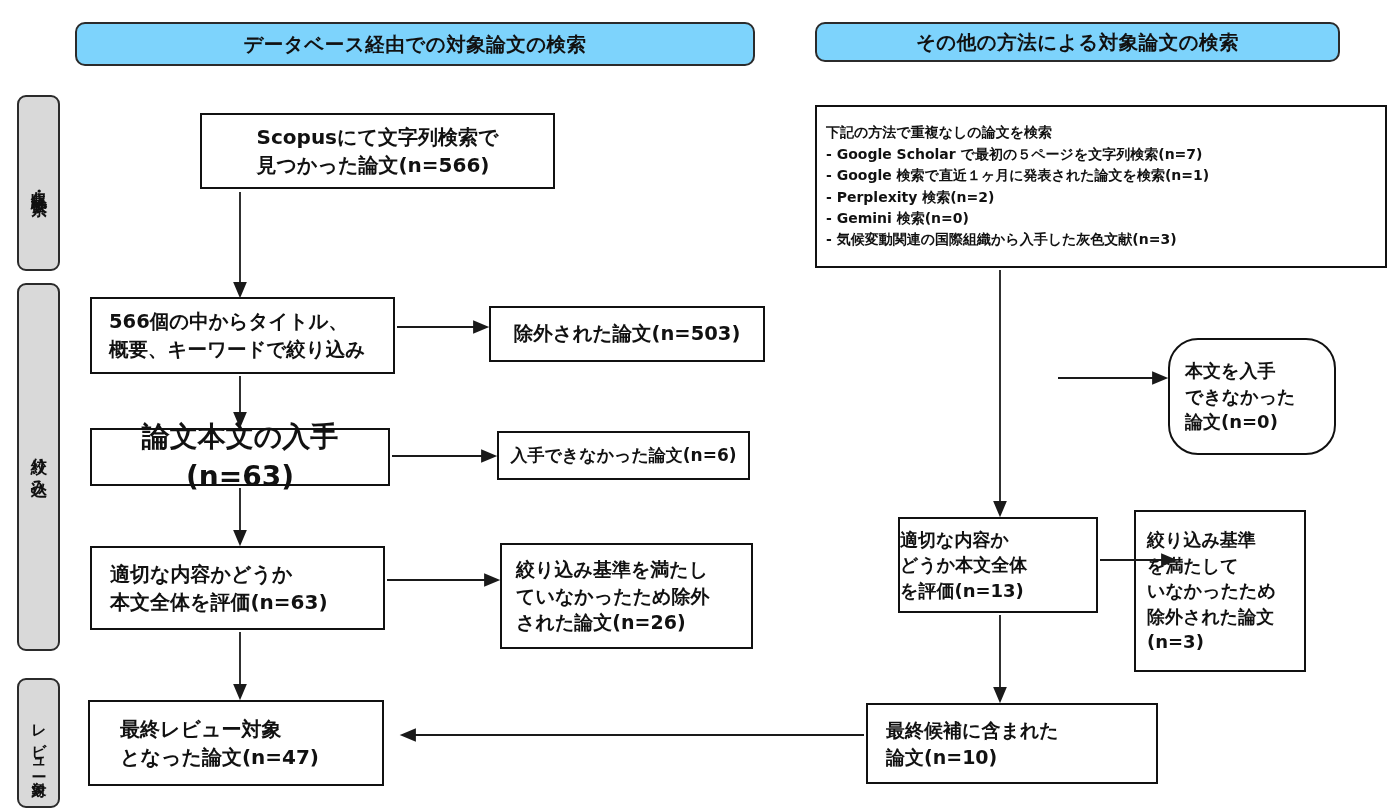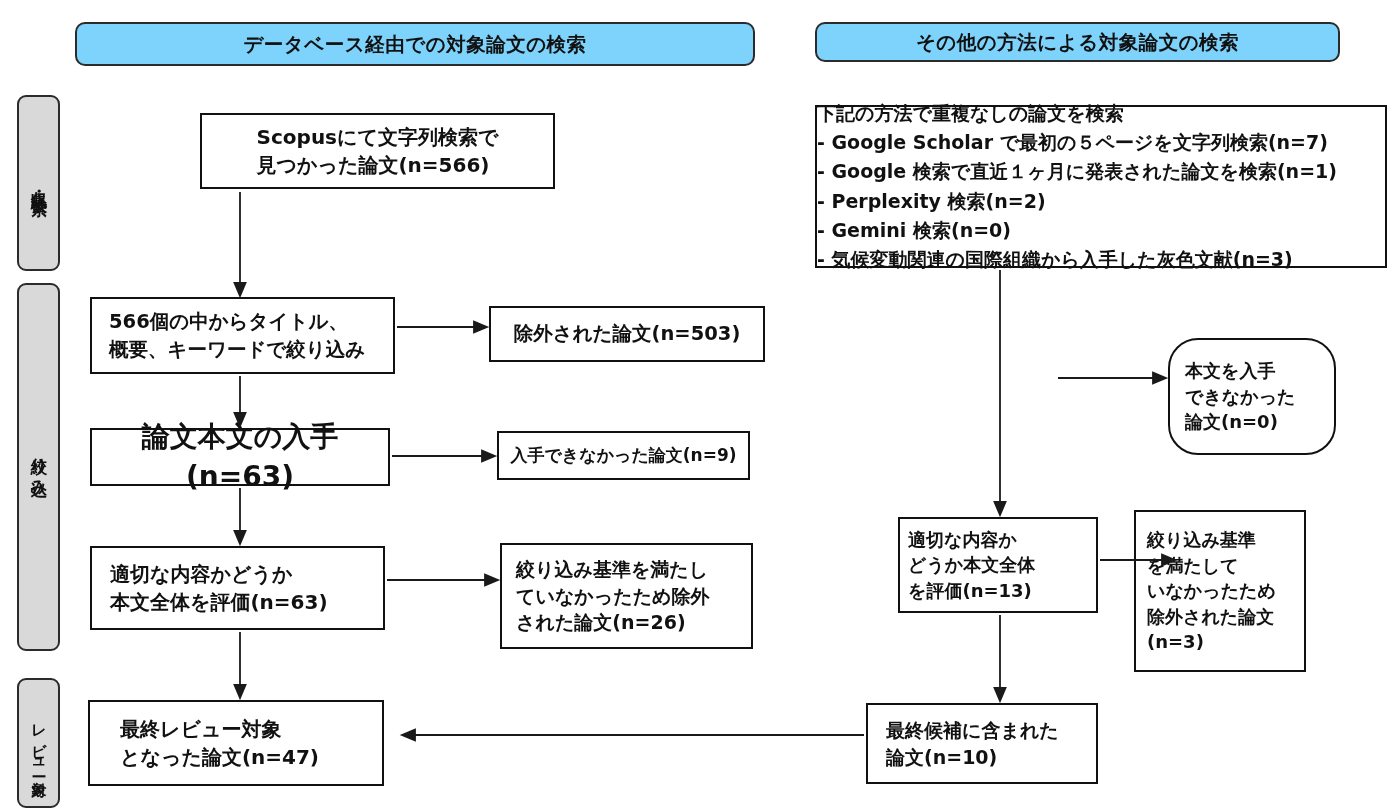--- a/index.html
+++ b/index.html
@@ -63,54 +63,54 @@
   <div class="box center leftpad" style="left:200px;top:113px;width:355px;height:76px;font-size:20px;justify-content:center;">Scopusにて文字列検索で
 見つかった論文(n=566)</div>
 
   <div class="box leftpad" style="left:90px;top:297px;width:305px;height:77px;font-size:19.5px;padding-left:17px;">566個の中からタイトル、
 概要、キーワードで絞り込み</div>
 
   <div class="box center" style="left:489px;top:306px;width:276px;height:56px;font-size:19.5px;">除外された論文(n=503)</div>
 
   <div class="box center" style="left:90px;top:428px;width:300px;height:58px;font-size:28px;">論文本文の入手(n=63)</div>
 
-  <div class="box center" style="left:497px;top:431px;width:253px;height:49px;font-size:17px;">入手できなかった論文(n=9)</div>
+  <div class="box center" style="left:497px;top:431px;width:253px;height:49px;font-size:17px;">入手できなかった論文(n=6)</div>
 
   <div class="box leftpad" style="left:90px;top:546px;width:295px;height:84px;font-size:20px;padding-left:18px;">適切な内容かどうか
 本文全体を評価(n=63)</div>
 
   <div class="box leftpad" style="left:500px;top:543px;width:253px;height:106px;font-size:19px;padding-left:14px;">絞り込み基準を満たし
 ていなかったため除外
 された論文(n=26)</div>
 
   <div class="box leftpad" style="left:88px;top:700px;width:296px;height:86px;font-size:20px;padding-left:30px;">最終レビュー対象
 となった論文(n=47)</div>
 
-  <div class="box leftpad" style="left:815px;top:105px;width:572px;height:163px;font-size:19px;padding-left:0;line-height:1.53;">下記の方法で重複なしの論文を検索
+  <div class="box leftpad" style="left:815px;top:105px;width:572px;height:163px;font-size:14px;padding-left:9px;line-height:1.53;">下記の方法で重複なしの論文を検索
 - Google Scholar で最初の５ページを文字列検索(n=7)
 - Google 検索で直近１ヶ月に発表された論文を検索(n=1)
 - Perplexity 検索(n=2)
 - Gemini 検索(n=0)
 - 気候変動関連の国際組織から入手した灰色文献(n=3)</div>
 
   <div class="box leftpad" style="left:1168px;top:338px;width:168px;height:117px;font-size:18px;padding-left:15px;border-radius:30px;">本文を入手
 できなかった
 論文(n=0)</div>
 
-  <div class="box leftpad" style="left:898px;top:517px;width:200px;height:96px;font-size:18px;padding-left:8px;">適切な内容か
+  <div class="box leftpad" style="left:898px;top:517px;width:200px;height:96px;font-size:18px;padding-left:0;">適切な内容か
 どうか本文全体
 を評価(n=13)</div>
 
   <div class="box leftpad" style="left:1134px;top:510px;width:172px;height:162px;font-size:18px;padding-left:11px;">絞り込み基準
 を満たして
 いなかったため
 除外された論文
 (n=3)</div>
 
-  <div class="box leftpad" style="left:866px;top:703px;width:232px;height:81px;font-size:19px;padding-left:18px;">最終候補に含まれた
+  <div class="box leftpad" style="left:866px;top:703px;width:292px;height:81px;font-size:19px;padding-left:18px;">最終候補に含まれた
 論文(n=10)</div>
 
   <svg class="arrows" width="1400" height="812" viewBox="0 0 1400 812">
     <g stroke="#1a1a1a" stroke-width="1.8" fill="#1a1a1a">
 
       <g>
         <line x1="240" y1="192" x2="240" y2="284"></line>
         <polygon points="240,296 234.5,283 245.5,283"></polygon>
       </g>
 

